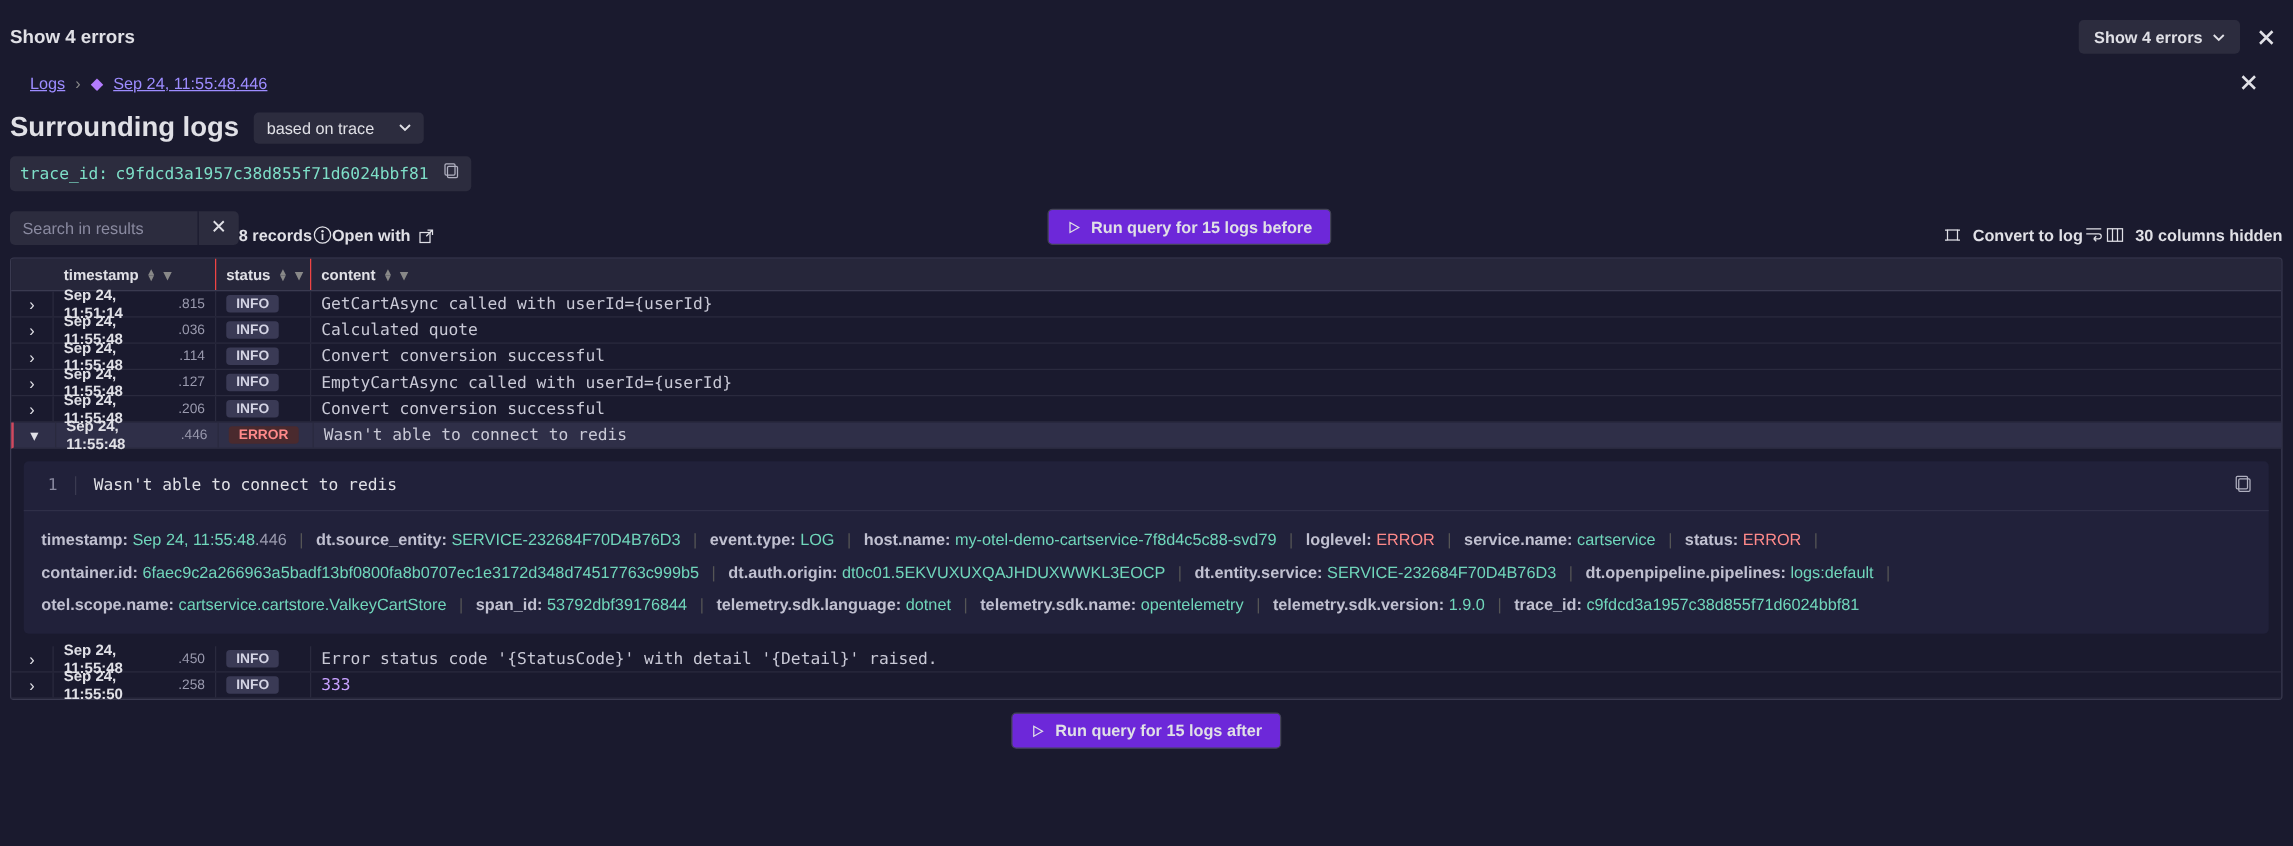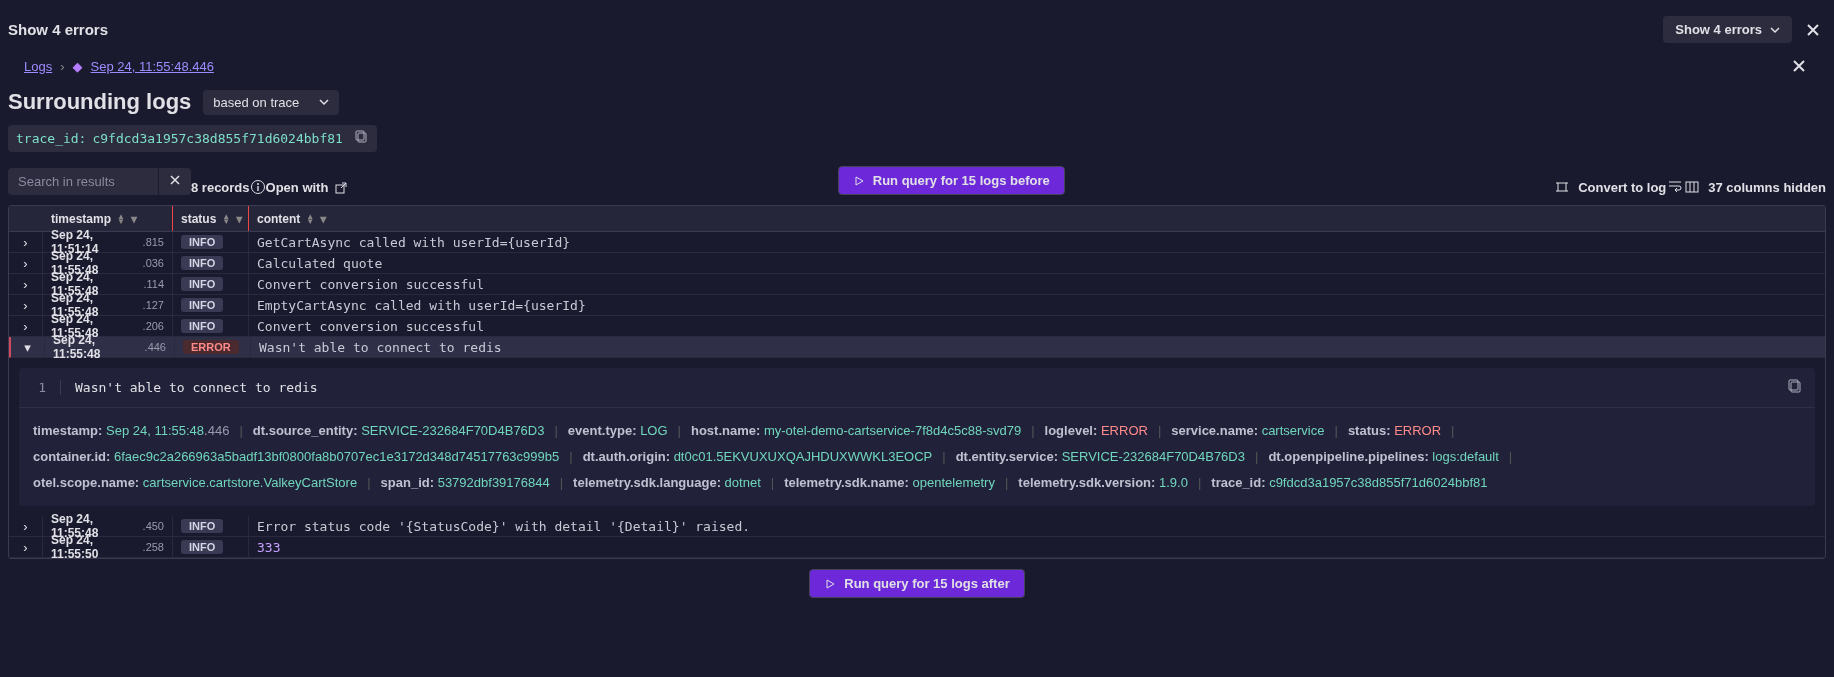--- a/index.html
+++ b/index.html
@@ -352,21 +352,21 @@
   <span class="toolbar-icon">
     <svg width="18" height="18" viewBox="0 0 18 18">
         <path d="M3 5h12M3 9h10a2 2 0 010 4H9m0 0l2-2m-2 2l2 2" stroke="currentColor" fill="none"></path>
       </svg>
   </span>
   <span class="scroll-link">
     <svg width="16" height="16" viewBox="0 0 16 16">
         <rect x="2" y="3" width="12" height="10" stroke="currentColor" fill="none"></rect>
         <path d="M6 3v10M10 3v10" stroke="currentColor"></path>
       </svg>
-    <span>37 columns hidden</span>
+    <span>30 columns hidden</span>
   </span>
 </div>
 
 <div class="table-wrap">
   <div class="table-header">
     <div class="col-expand"></div>
     <div class="th col-ts">
       <span>timestamp</span>
       <span class="sort-icons">▲<br>▼</span>
       <span class="filter-icon">▾</span>

